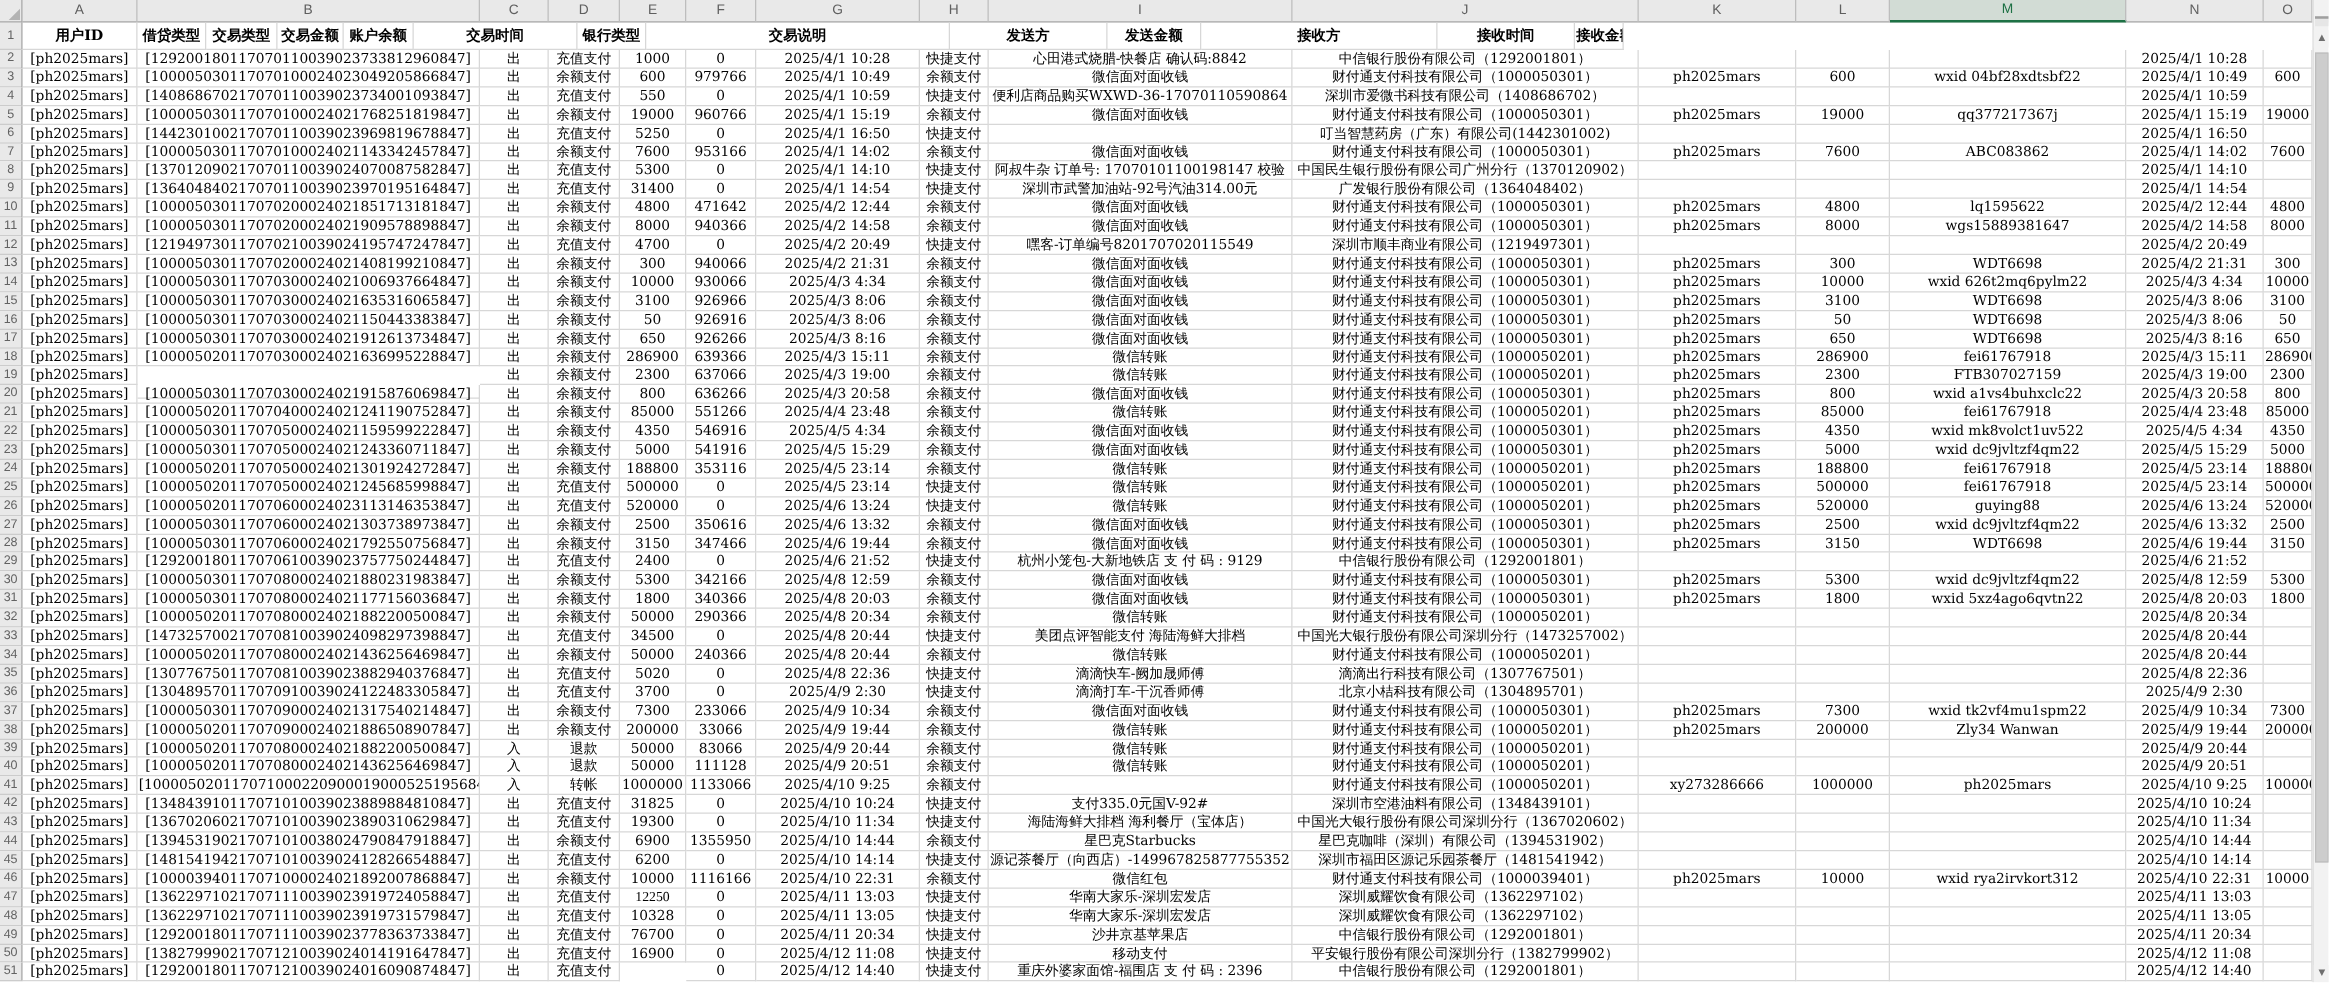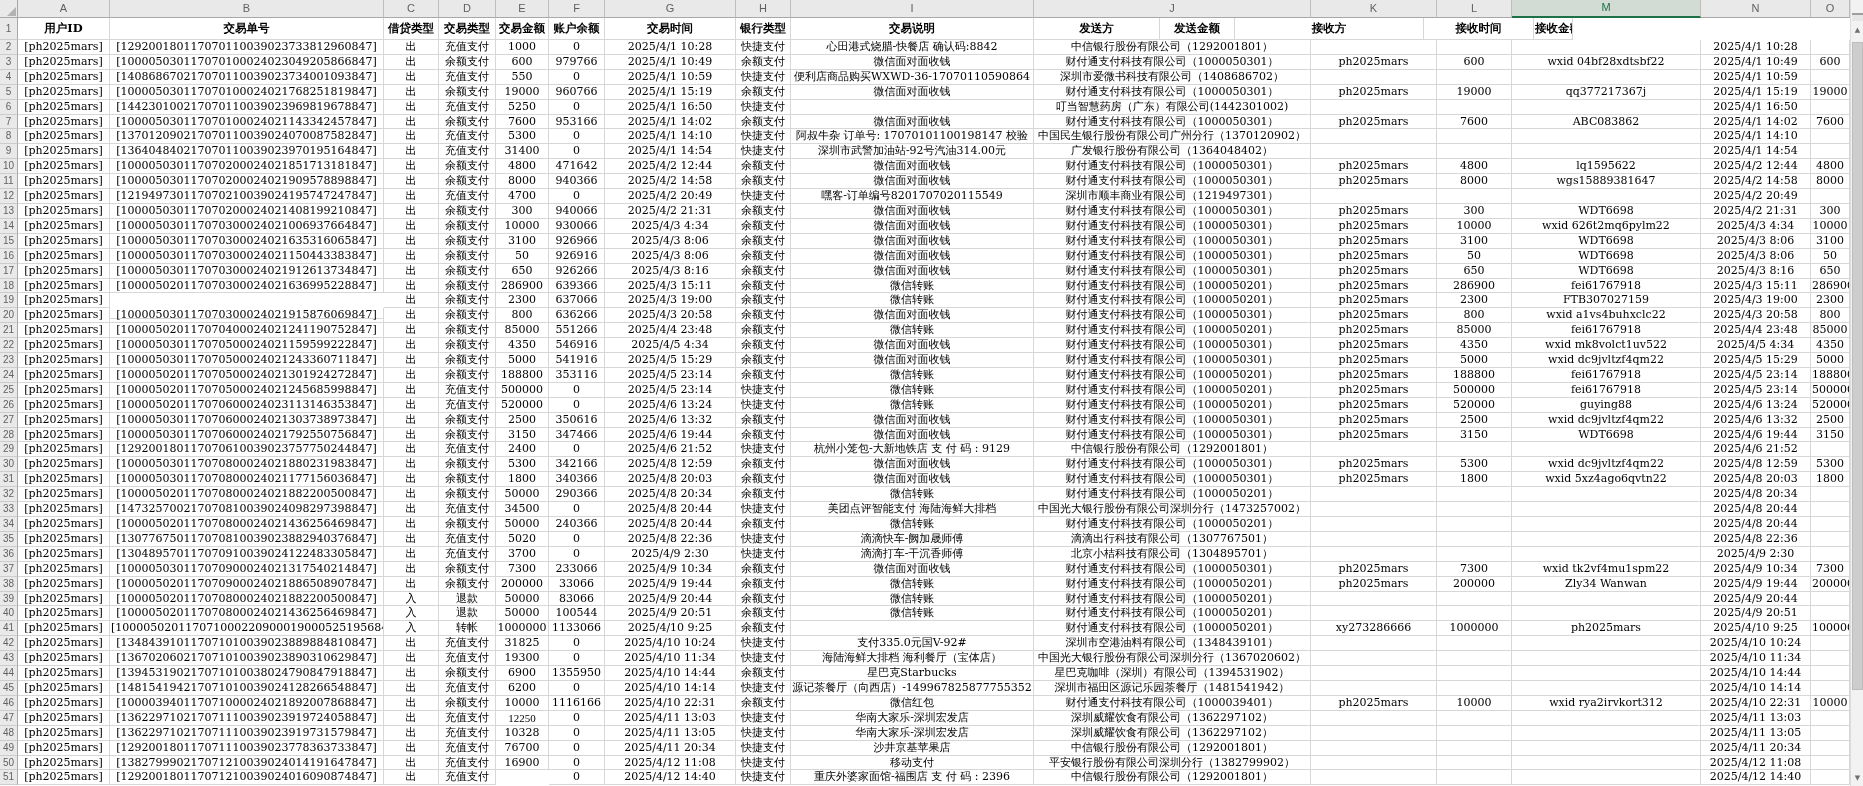--- a/index.html
+++ b/index.html
@@ -63,21 +63,20 @@
       <div class="colletter" style="width: 126px;">K</div>
       <div class="colletter" style="width: 75px;">L</div>
       <div class="colletter sel" style="width: 189px;">M</div>
       <div class="colletter" style="width: 110px;">N</div>
       <div class="colletter" style="width: 39px;">O</div>
     </div>
   <div id="grid-body">
       <div class="row hdr">
         <div class="gutter">1</div>
         <div class="cell" style="width: 92px;">用户ID</div>
-        <div class="cell" style="width: 274px;">交易单号</div>
         <div class="cell" style="width: 55px;">借贷类型</div>
         <div class="cell" style="width: 57px;">交易类型</div>
         <div class="cell" style="width: 53px;">交易金额</div>
         <div class="cell" style="width: 56px;">账户余额</div>
         <div class="cell" style="width: 131px;">交易时间</div>
         <div class="cell" style="width: 55px;">银行类型</div>
         <div class="cell" style="width: 243px;">交易说明</div>
         <div class="cell" style="width: 126px;">发送方</div>
         <div class="cell" style="width: 75px;">发送金额</div>
         <div class="cell" style="width: 189px;">接收方</div>
@@ -768,21 +767,21 @@
         <div class="cell" style="width: 110px;">2025/4/9 20:44</div>
         <div class="cell" style="width: 39px;"></div>
       </div>
       <div class="row">
         <div class="gutter">40</div>
         <div class="cell" style="width: 92px;">[ph2025mars]</div>
         <div class="cell" style="width: 274px;">[100005020117070800024021436256469847]</div>
         <div class="cell" style="width: 55px;">入</div>
         <div class="cell" style="width: 57px;">退款</div>
         <div class="cell" style="width: 53px;">50000</div>
-        <div class="cell" style="width: 56px;">100544</div>
+        <div class="cell" style="width: 56px;">111128</div>
         <div class="cell" style="width: 131px;">2025/4/9 20:51</div>
         <div class="cell" style="width: 55px;">余额支付</div>
         <div class="cell" style="width: 243px;">微信转账</div>
         <div class="cell" style="width: 277px;">财付通支付科技有限公司（1000050201）</div>
         <div class="cell" style="width: 126px;"></div>
         <div class="cell" style="width: 75px;"></div>
         <div class="cell" style="width: 189px;"></div>
         <div class="cell" style="width: 110px;">2025/4/9 20:51</div>
         <div class="cell" style="width: 39px;"></div>
       </div>

